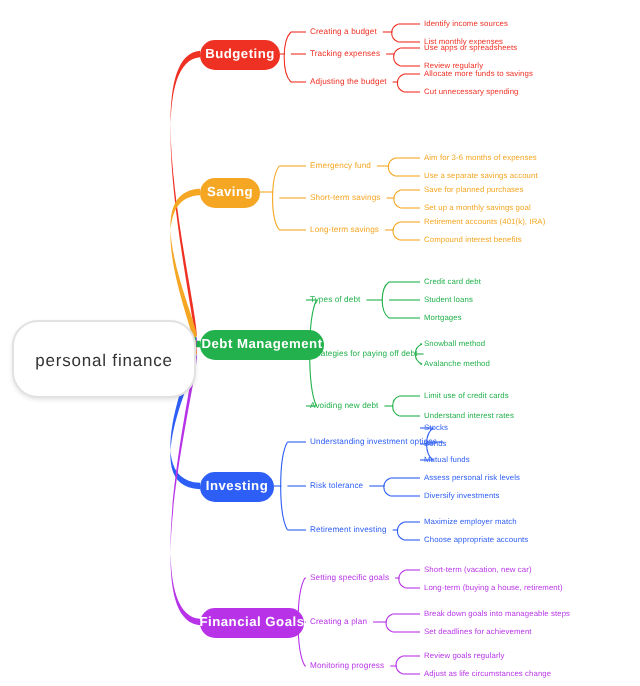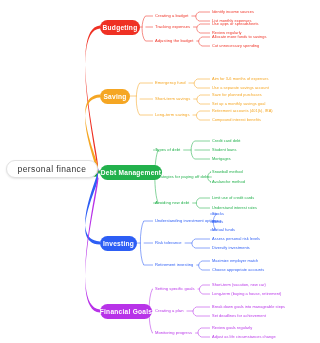--- a/index.html
+++ b/index.html
@@ -5,21 +5,21 @@
   html,body{margin:0;padding:0;background:#ffffff;}
   body{
     width:300px;height:343px;overflow:hidden;position:relative;
     font-family:"Liberation Sans","DejaVu Sans",sans-serif;
   }
   #map{position:absolute;left:0;top:0;width:300px;height:343px;}
 
   
   .root-node{
     position:absolute;left:6px;top:160px;
-    width:92px;height:18px;
+    width:92px;height:39px;
     background:#ffffff;border:1px solid #e2e2e2;border-radius:13px;
     box-shadow:0 1px 2px rgba(0,0,0,.10);
     display:flex;align-items:center;justify-content:center;
     font-size:8.5px;color:#333333;letter-spacing:.4px;
     box-sizing:border-box;
   }
 
   
   .branch-pill{
     position:absolute;height:15px;border-radius:7.5px;

